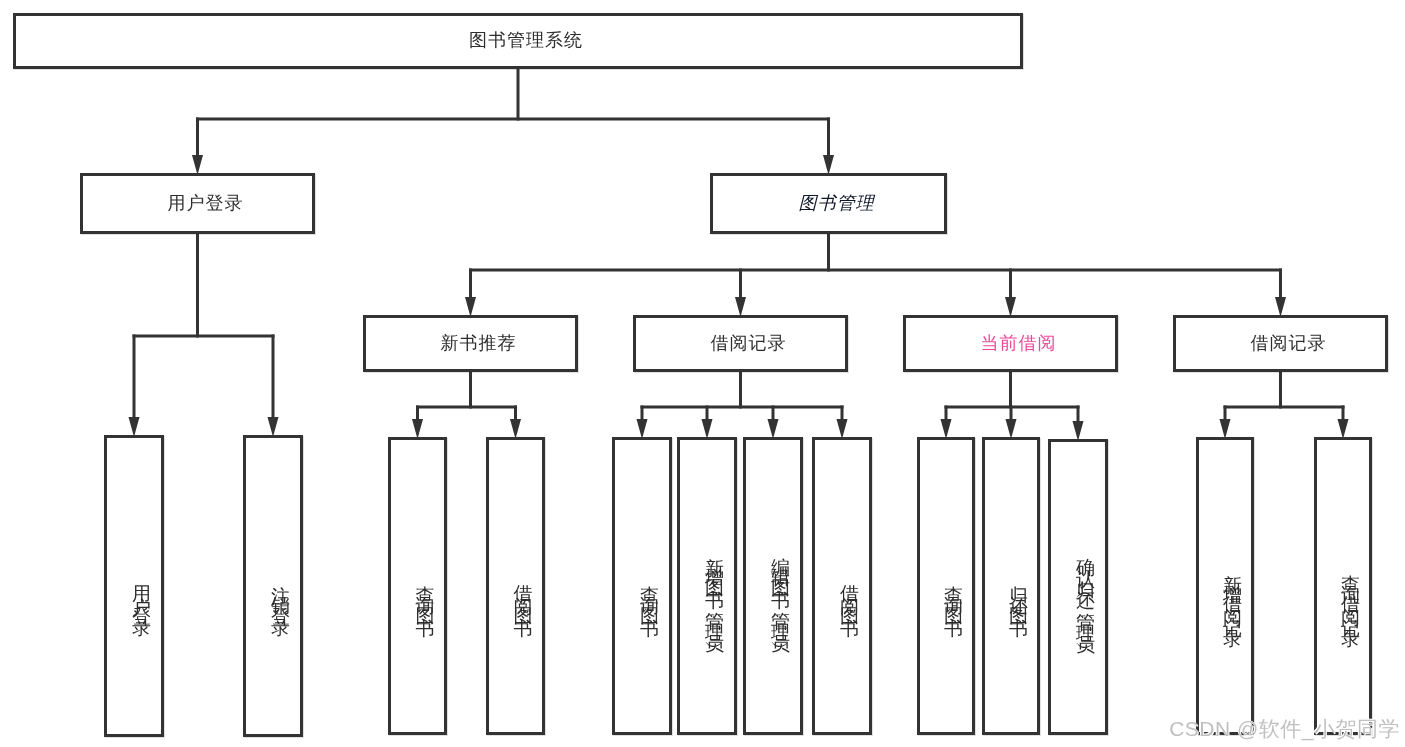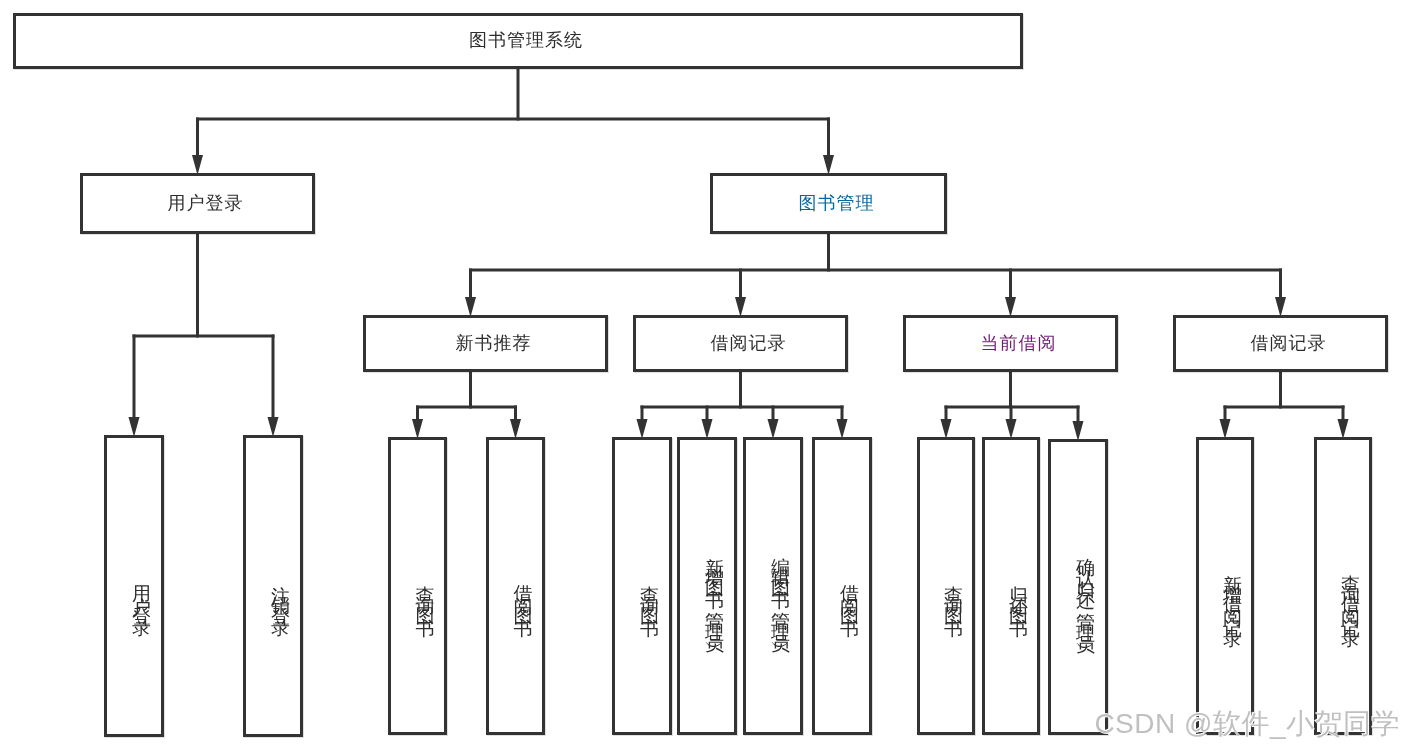--- a/index.html
+++ b/index.html
@@ -47,21 +47,21 @@
     font-size: 19px;
     letter-spacing: 11px;
     line-height: 1;
     white-space: normal;
     margin-bottom: -11px;
   }
   #watermark {
     position: absolute;
     right: 5px;
     bottom: 4px;
-    font-size: 28px;
+    font-size: 21px;
     letter-spacing: 0.5px;
     color: #c0c0c0;
     text-shadow: 1px 1px 0 #ffffff, -1px -1px 0 #ffffff;
     z-index: 10;
     white-space: nowrap;
     margin-top: 24px;
   }
 </style>
 </head>
 <body>
@@ -122,30 +122,30 @@
       <polygon points="1337.5,419 1348.5,419 1343,439" fill="#333333"></polygon>
     </svg>
   <div id="nodes">
       <div class="node" style="left: 13px; top: 13px; width: 1010px; height: 56px; border-color: rgb(51, 51, 51);">
         <span class="lbl" style="color: rgb(45, 45, 45);">图书管理系统</span>
       </div>
       <div class="node" style="left: 80px; top: 173px; width: 235px; height: 61px; border-color: rgb(51, 51, 51);">
         <span class="lbl" style="color: rgb(45, 45, 45);">用户登录</span>
       </div>
       <div class="node" style="left: 710px; top: 173px; width: 237px; height: 61px; border-color: rgb(51, 51, 51);">
-        <span class="lbl" style="color: #0369a1;">图书管理</span>
+        <span class="lbl" style="color: #0f172a; font-style: italic;">图书管理</span>
       </div>
-      <div class="node" style="left: 363px; top: 315px; width: 245px; height: 57px; border-color: rgb(51, 51, 51);">
+      <div class="node" style="left: 363px; top: 315px; width: 215px; height: 57px; border-color: rgb(51, 51, 51);">
         <span class="lbl" style="color: rgb(45, 45, 45);">新书推荐</span>
       </div>
       <div class="node" style="left: 633px; top: 315px; width: 215px; height: 57px; border-color: rgb(51, 51, 51);">
         <span class="lbl" style="color: rgb(45, 45, 45);">借阅记录</span>
       </div>
       <div class="node" style="left: 903px; top: 315px; width: 215px; height: 57px; border-color: rgb(51, 51, 51);">
-        <span class="lbl" style="color: #701a75;">当前借阅</span>
+        <span class="lbl" style="color: #ec4899;">当前借阅</span>
       </div>
       <div class="node" style="left: 1173px; top: 315px; width: 215px; height: 57px; border-color: rgb(51, 51, 51); text-align: right;">
         <span class="lbl" style="color: rgb(45, 45, 45);">借阅记录</span>
       </div>
       <div class="node vertical" style="left: 104px; top: 435px; width: 60px; height: 302px; border-color: rgb(51, 51, 51);">
         <span class="lbl" style="color: rgb(45, 45, 45);">用户登录</span>
       </div>
       <div class="node vertical" style="left: 243px; top: 435px; width: 60px; height: 302px; border-color: rgb(51, 51, 51);">
         <span class="lbl" style="color: rgb(45, 45, 45);">注销登录</span>
       </div>

